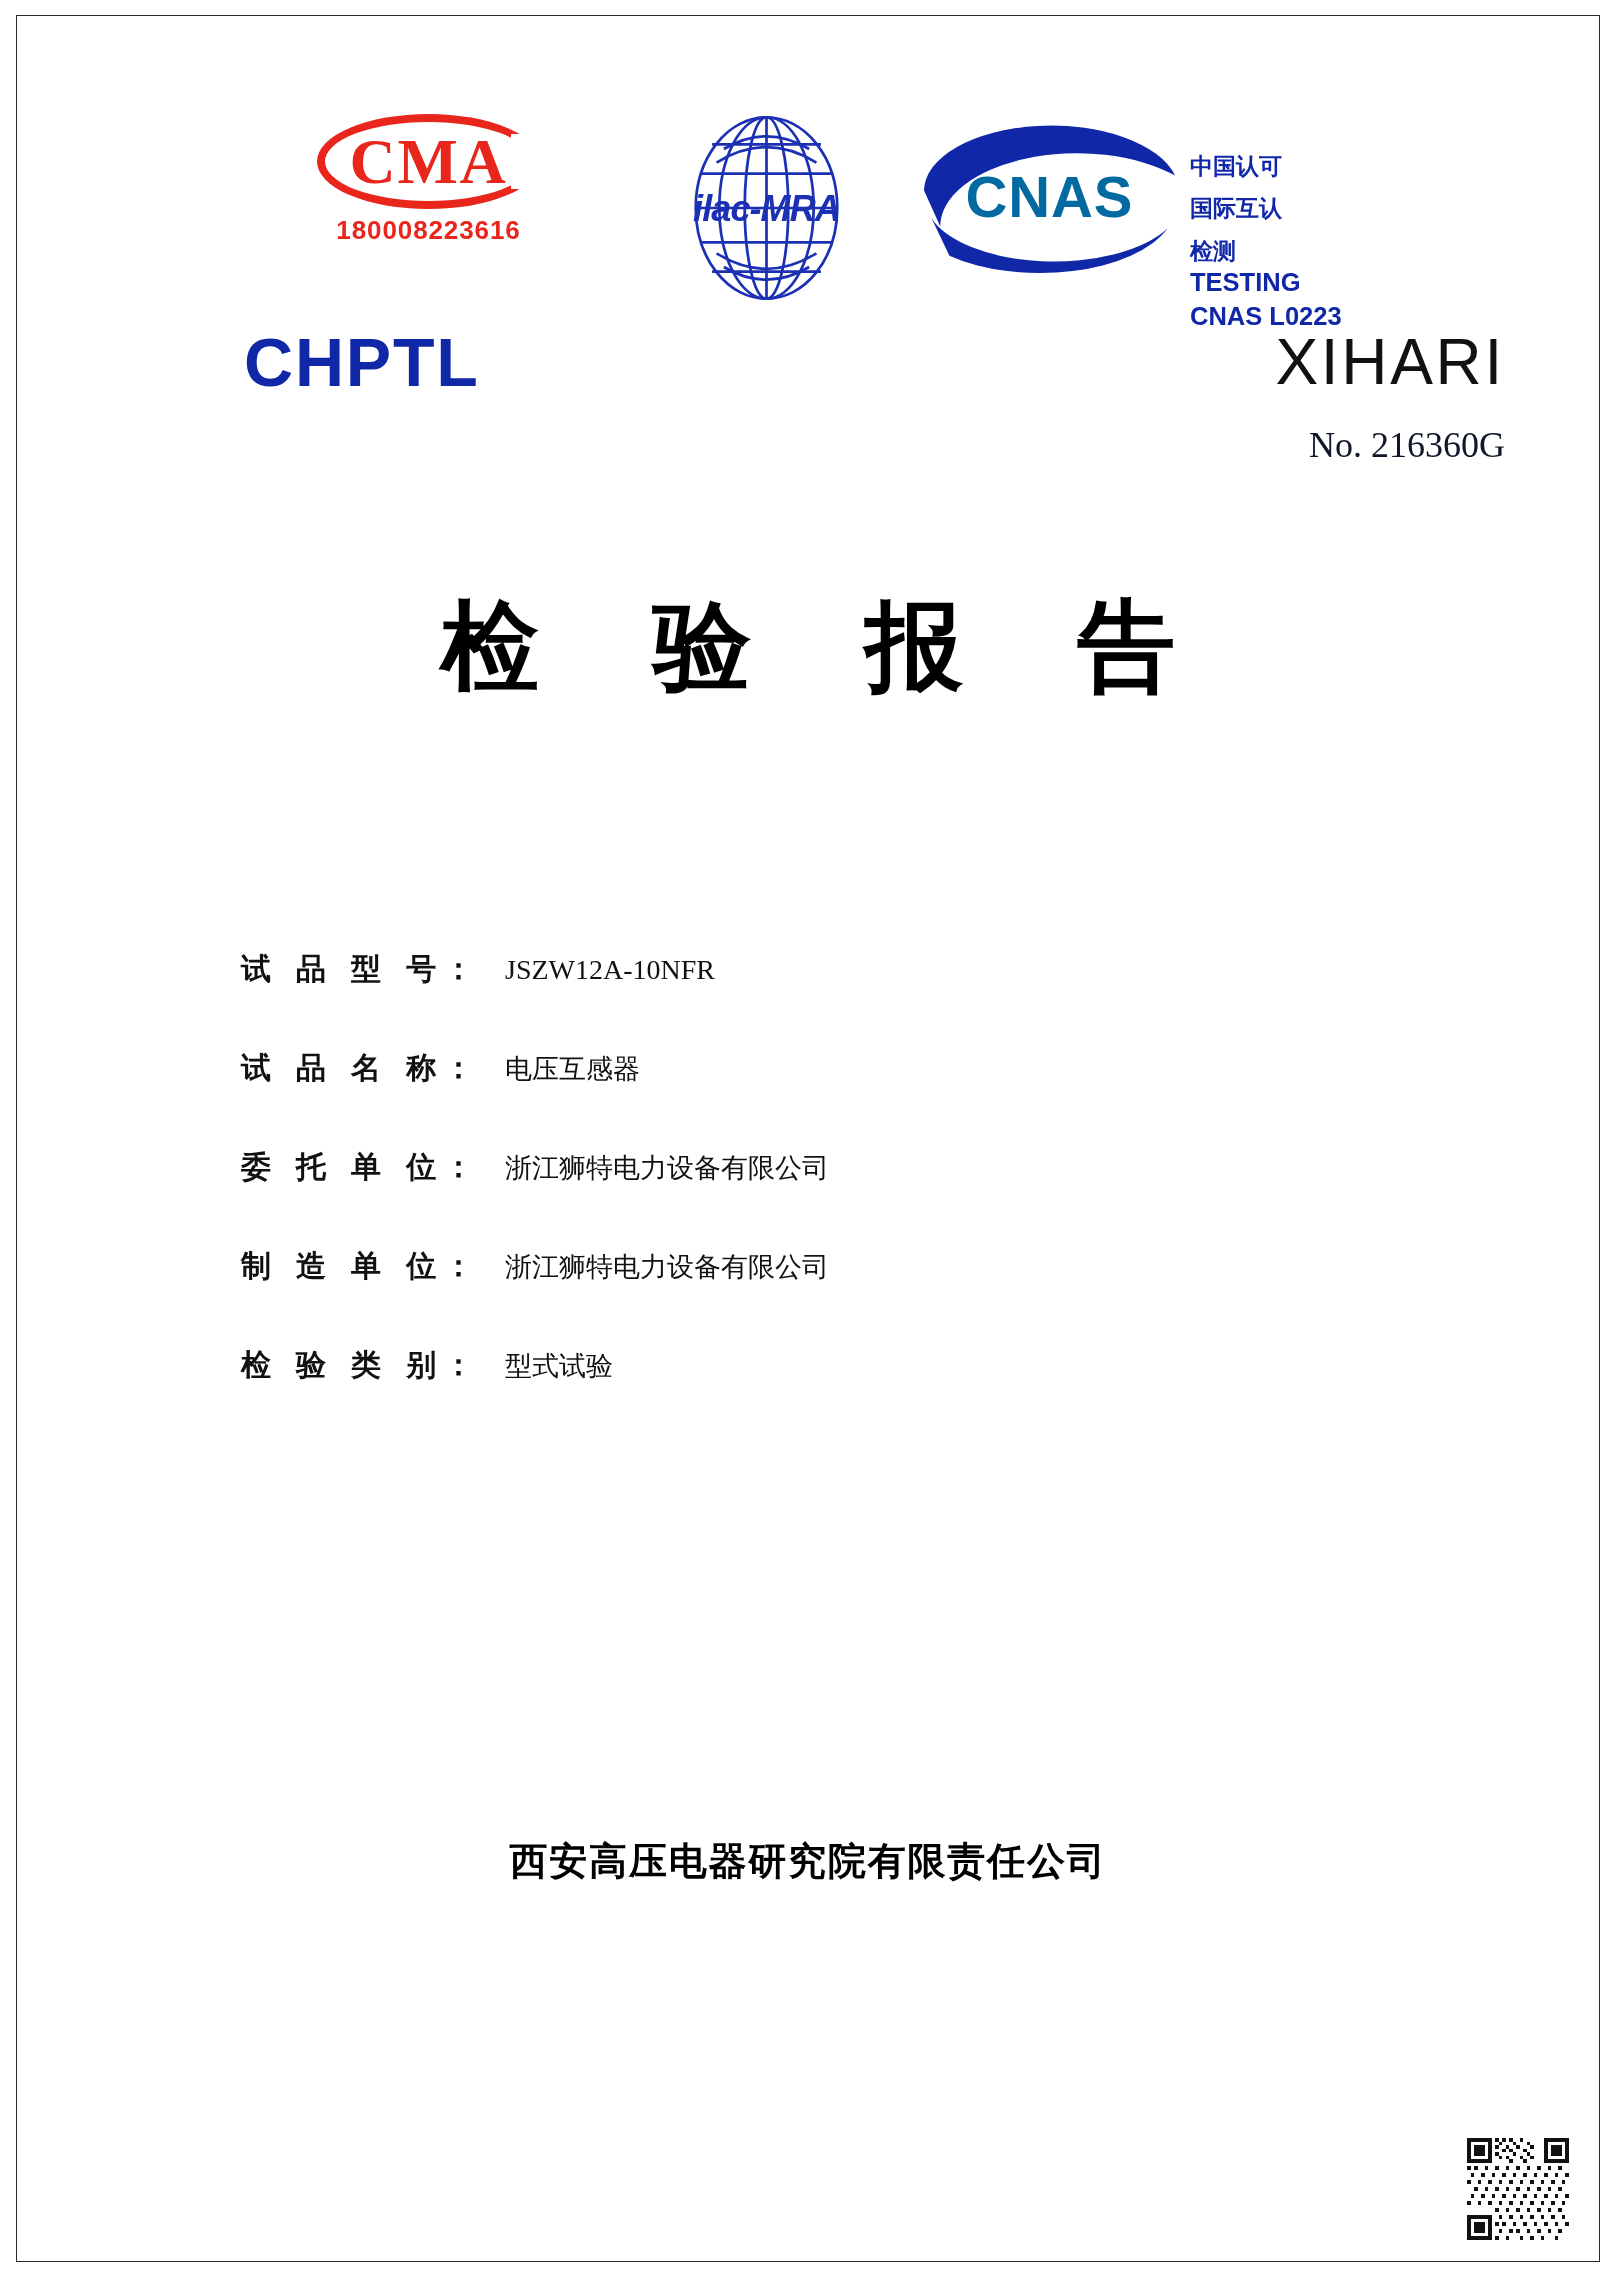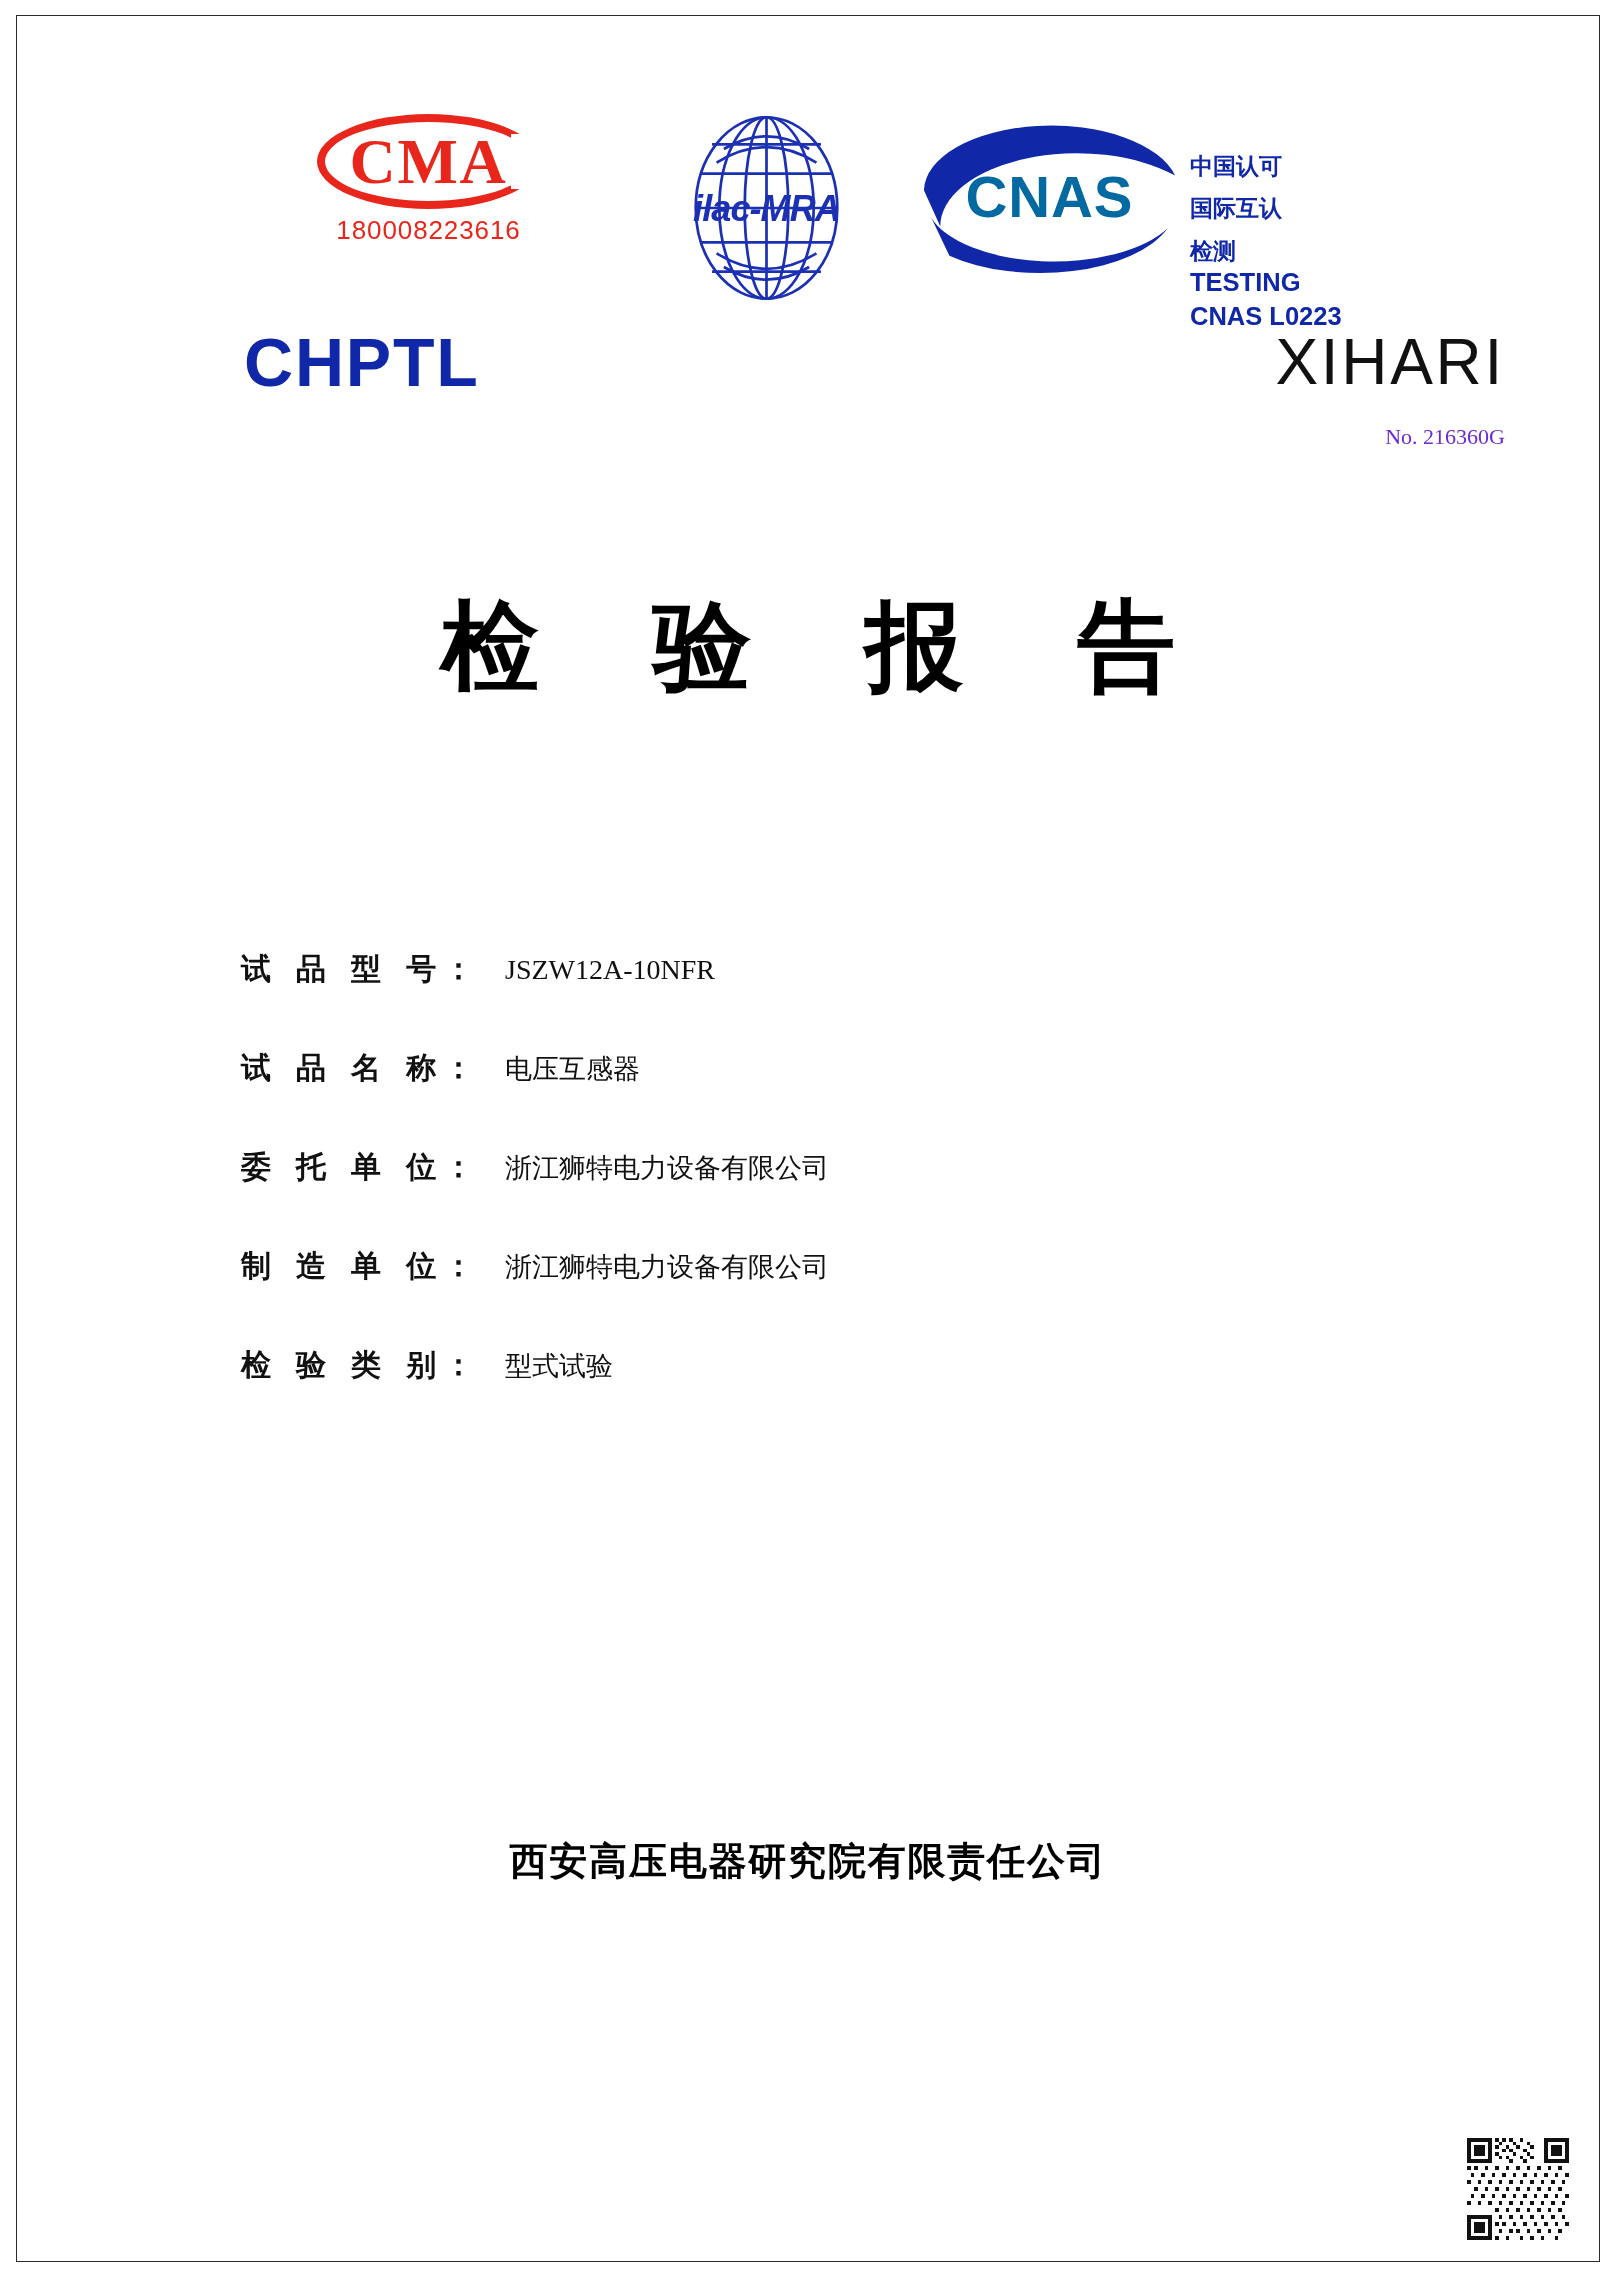--- a/index.html
+++ b/index.html
@@ -80,21 +80,21 @@
     line-height: 95px;
     font-size: 64px;
     font-weight: bold;
     color: #e8261b;
     letter-spacing: 1.8px;
     font-family: "Liberation Serif", serif;
   }
   .cma-phone {
     margin-top: 5.5px;
     font-size: 26px;
-    font-weight: normal;
+    font-weight: bold;
     color: #e8261b;
     letter-spacing: 0.9px;
     font-family: "Liberation Sans", sans-serif;
   }
 
   
   .ilac-wrap {
     position: absolute;
     left: 636px;
     top: 44px;
@@ -168,22 +168,22 @@
     font-size: 64px;
     font-weight: normal;
     color: #111111;
     letter-spacing: 2.7px;
     font-family: "Liberation Sans", sans-serif;
   }
   .report-no {
     position: absolute;
     right: 111px;
     top: 424px;
-    font-size: 22px;
-    color: #6d28d9;
+    font-size: 36px;
+    color: #0f172a;
     font-family: "Liberation Serif", serif;
   }
 
   
   .doc-title {
     position: absolute;
     left: 0;
     top: 582px;
     width: 100%;
     text-align: center;

